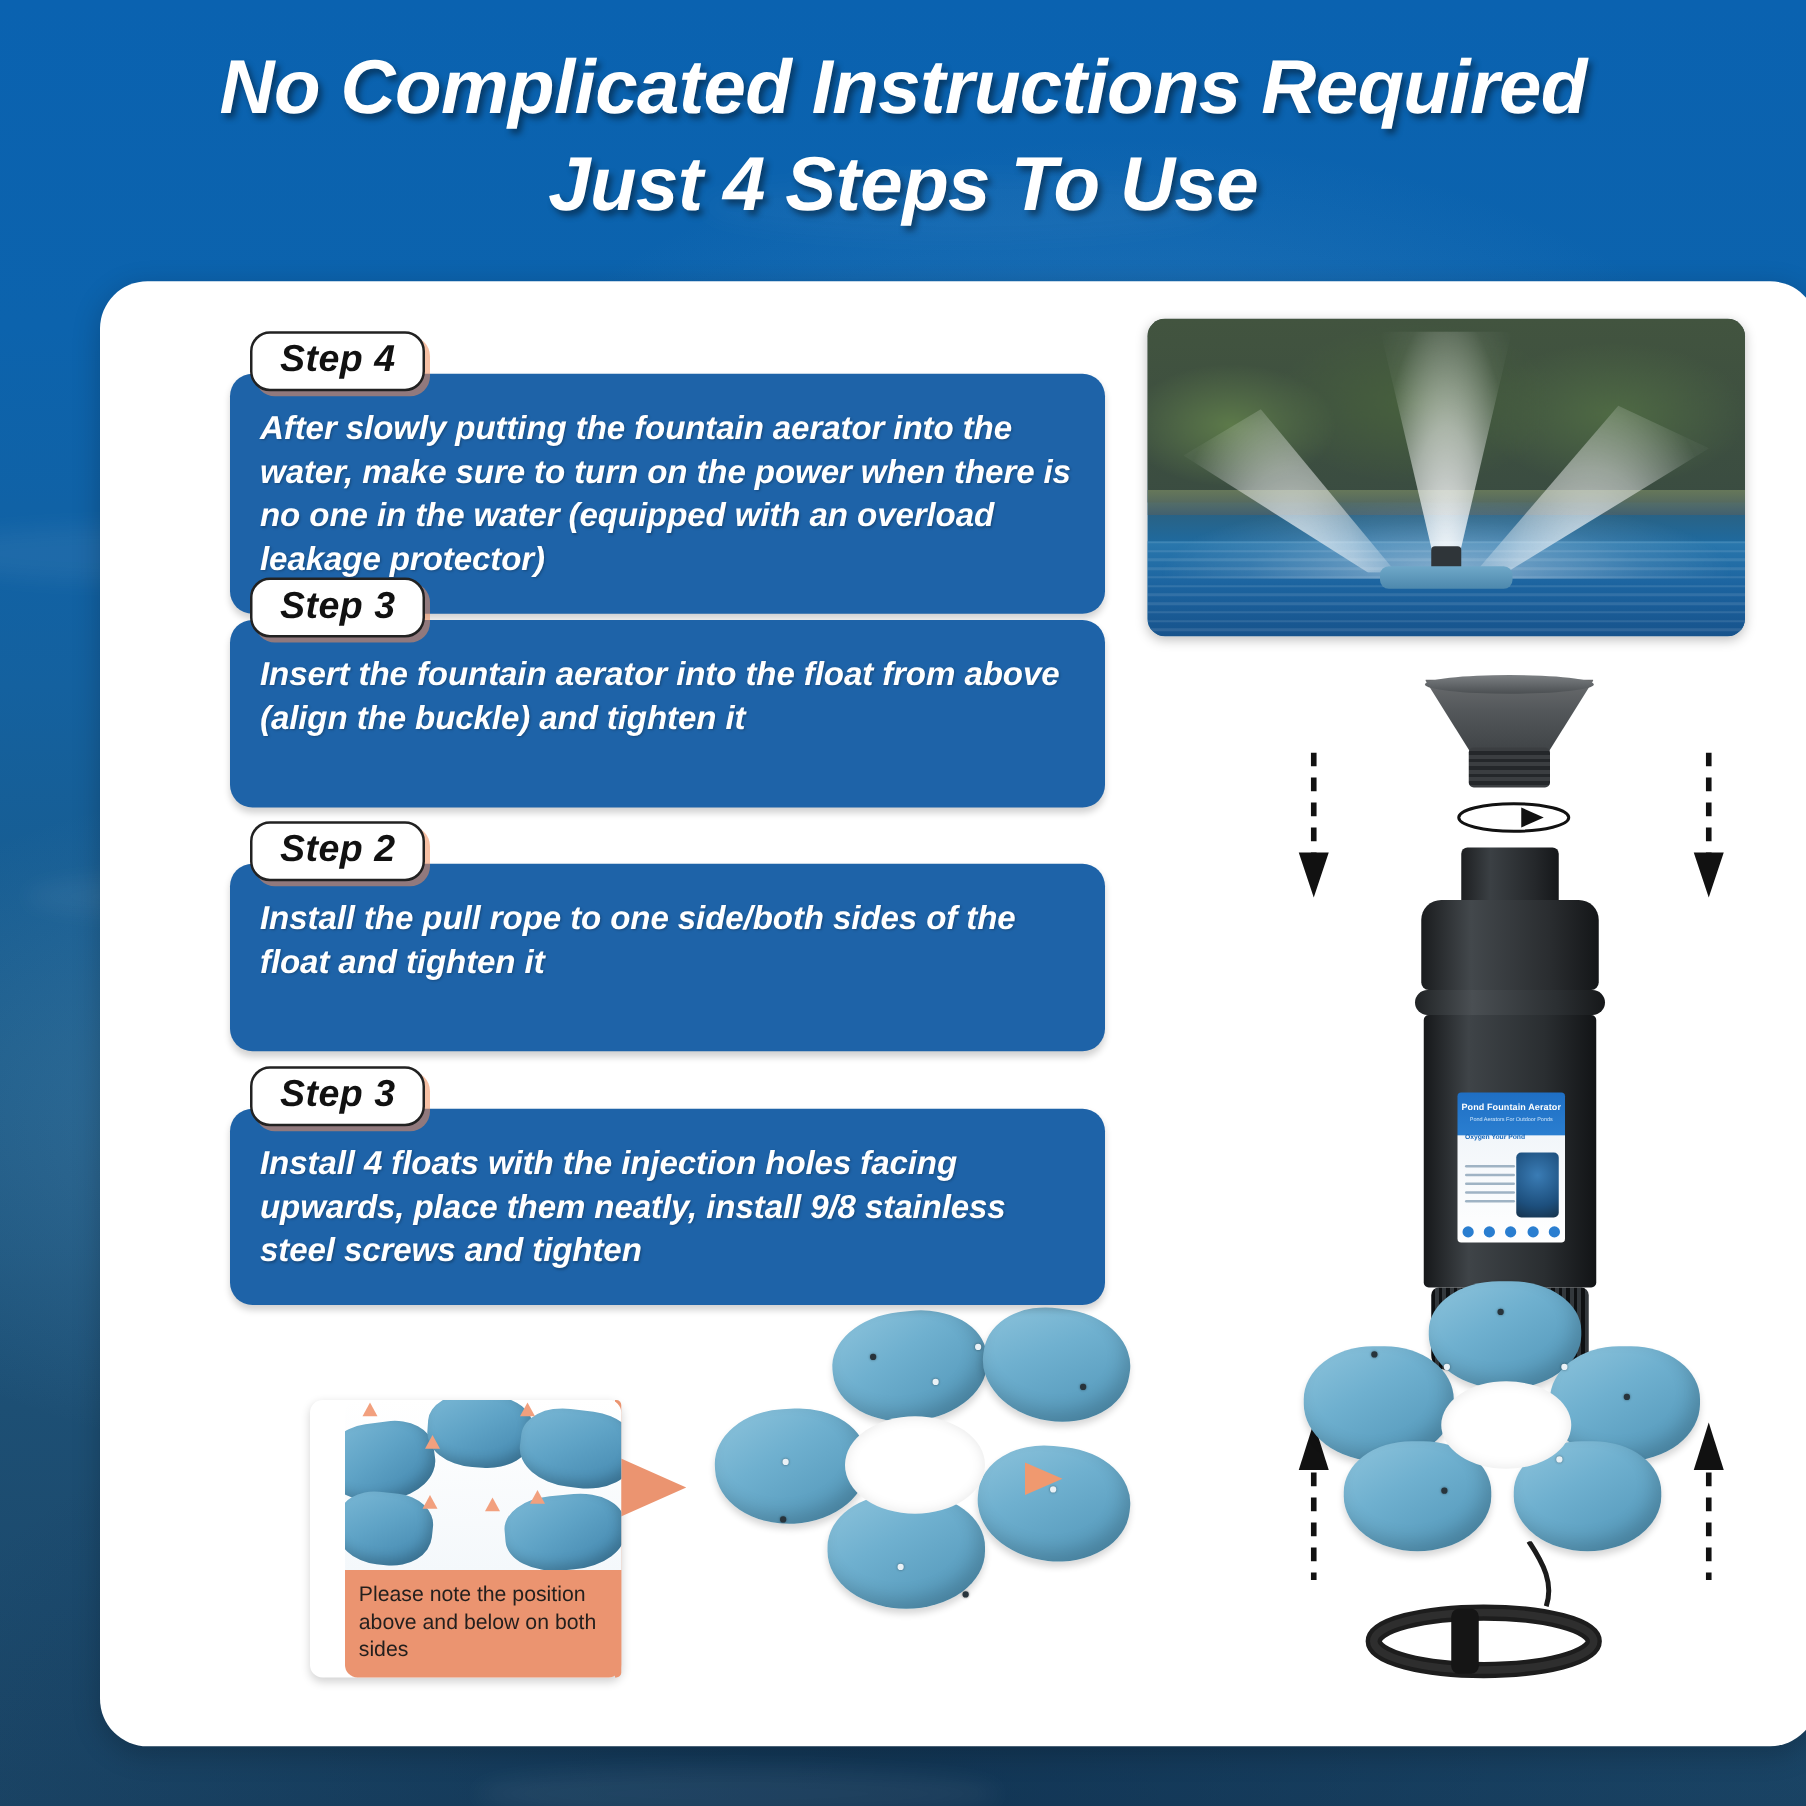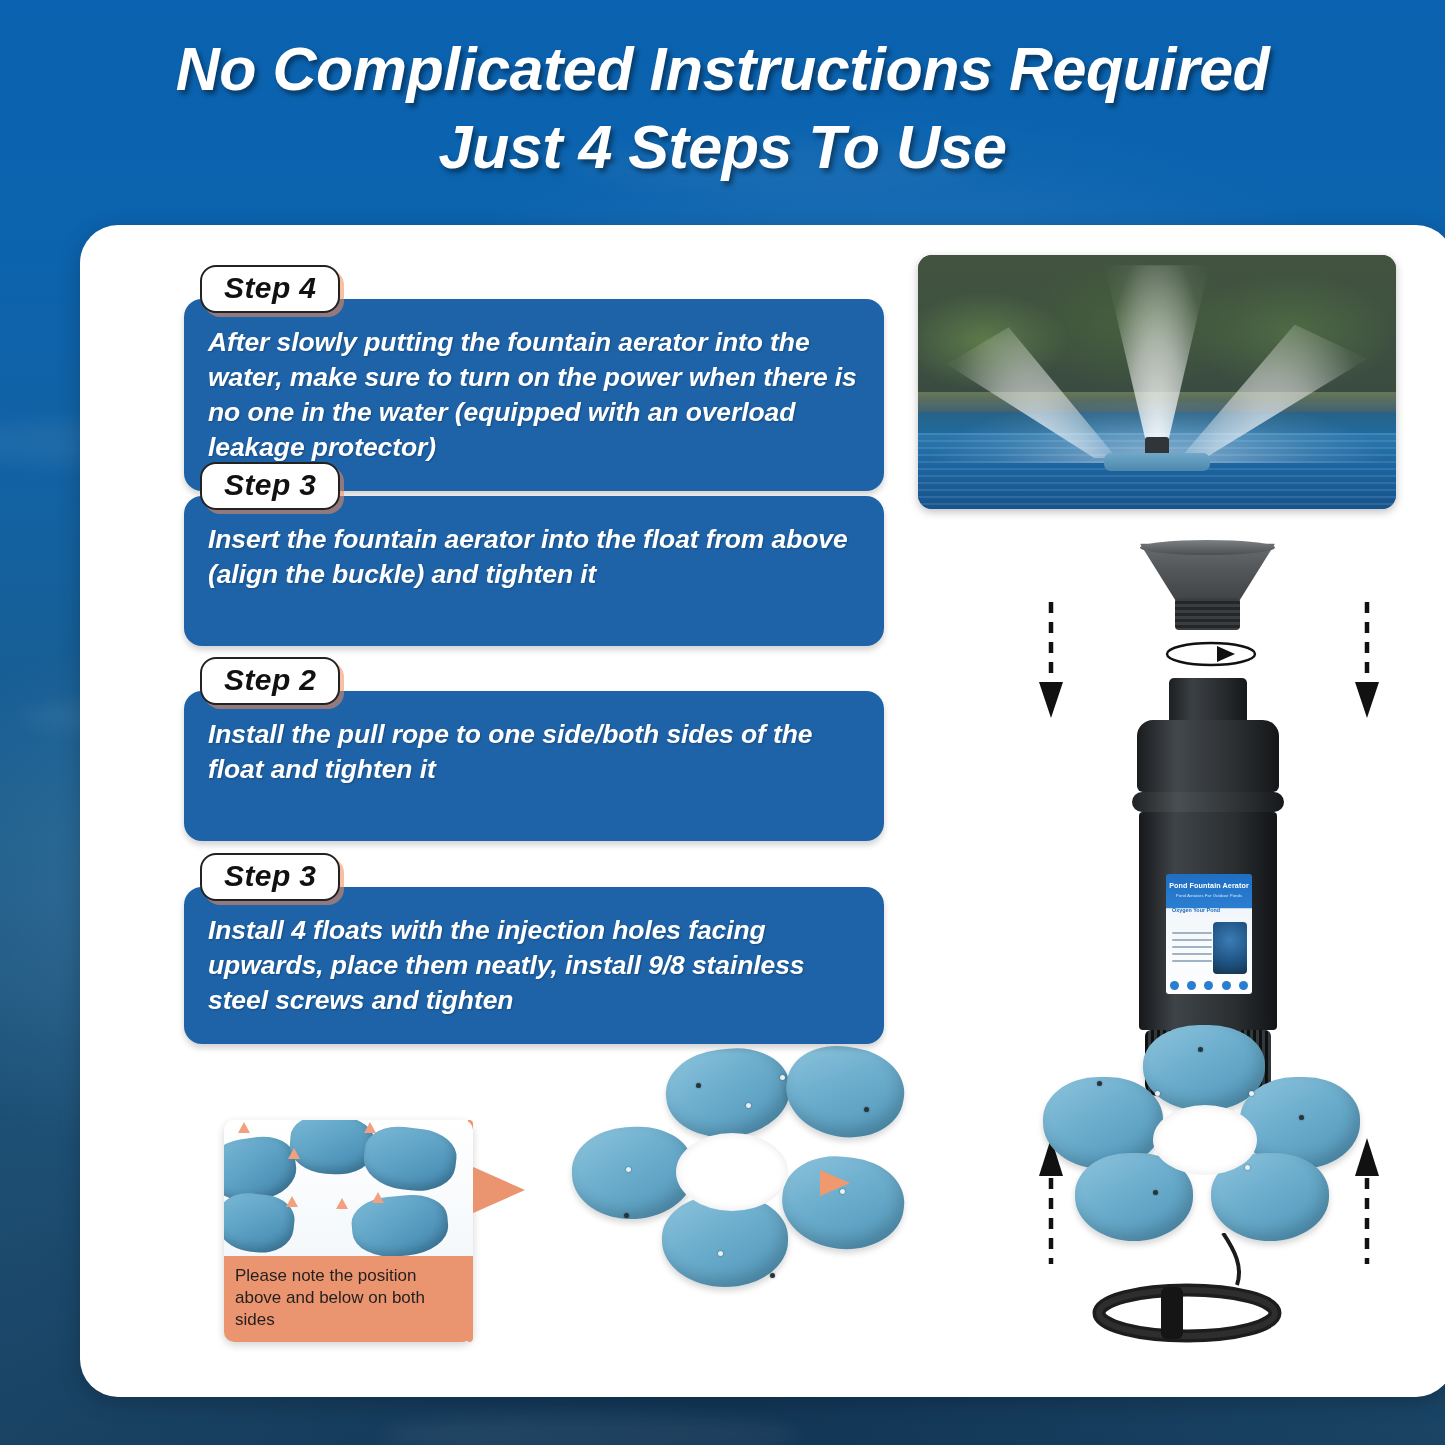--- a/index.html
+++ b/index.html
@@ -285,26 +285,27 @@
     background: #e9f1f6; box-shadow: 0 0 2px rgba(0,0,0,0.45);
   }
   .screw.dark { background: #28343c; }
 
   
   .rope { position: absolute; }
 
   
   .note {
     position: absolute;
-    left: 144px;
+    left: 168px;
     top: 895px;
     width: 249px;
     border-radius: 10px;
     overflow: visible;
     box-shadow: 0 3px 8px rgba(0,0,0,0.18);
+    padding-left: 28px;
   }
   .note .note-img {
     position: relative;
     height: 136px;
     background: linear-gradient(180deg,#ffffff 0%, #f4f8fb 100%);
     border-radius: 10px 10px 0 0;
     overflow: hidden;
   }
   .note .note-text {
     background: #eb9470;

